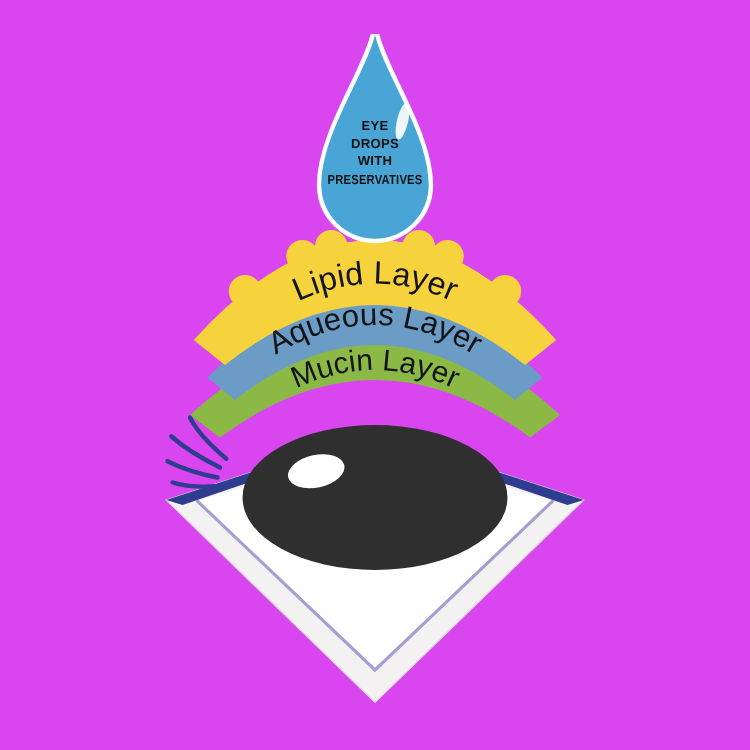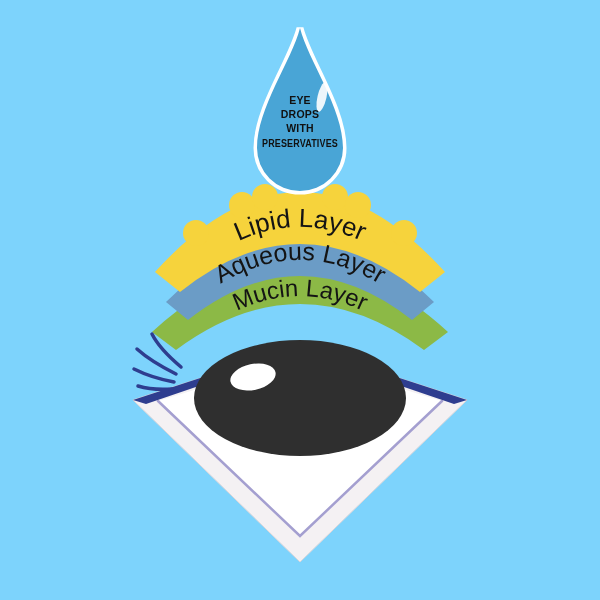--- a/index.html
+++ b/index.html
@@ -5,21 +5,21 @@
   html, body {
     margin: 0;
     padding: 0;
     background: #ffffff;
     font-family: "Liberation Sans", sans-serif;
   }
   .stage {
     position: relative;
     width: 600px;
     height: 600px;
-    background: #7dd3fc;
+    background: #d946ef;
     overflow: hidden;
   }
   svg { display: block; }
   text { font-family: "Liberation Sans", sans-serif; }
   .droplet-label {
     font-weight: bold;
     fill: #111111;
     font-size: 10.5px;
     letter-spacing: 0.2px;
   }

